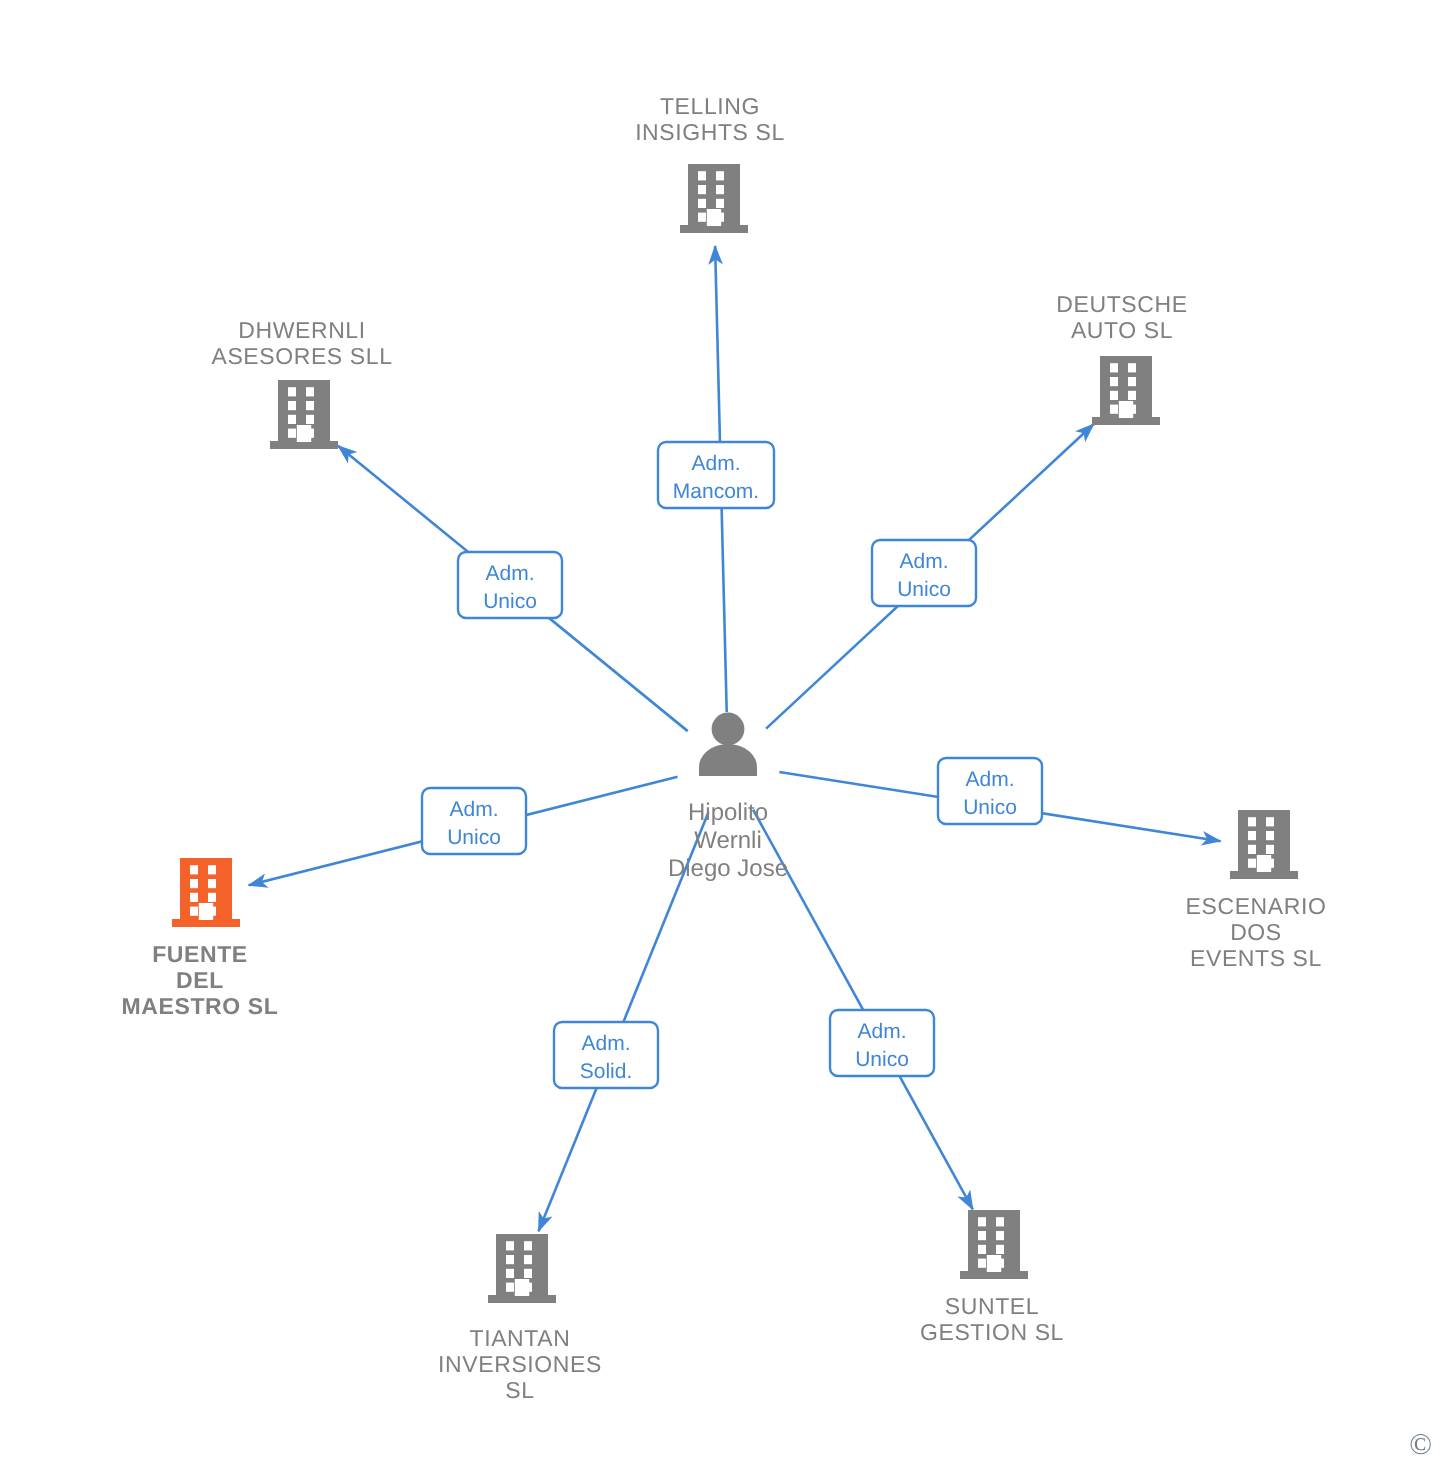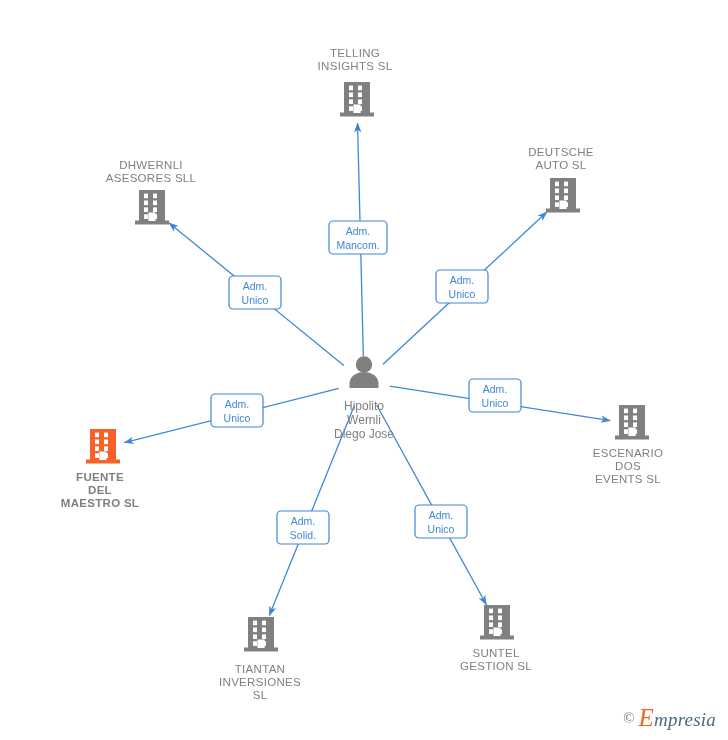--- a/index.html
+++ b/index.html
@@ -250,14 +250,13 @@
           <rect x="104" y="453.3" width="4" height="4.6" fill="#ffffff"></rect>
           <rect x="99.4" y="451.5" width="7.2" height="8.5" fill="#ffffff"></rect>
         </g>
         <text x="100" y="481" class="node-label highlight"><tspan x="100" dy="0">FUENTE</tspan><tspan x="100" dy="13">DEL</tspan><tspan x="100" dy="13">MAESTRO  SL</tspan></text>
       </g>
     </g>
 </svg>
 
 <div class="watermark">
   <span class="copy">©</span>
-  <span class="brand"><span class="cap">E</span><span>mpresia</span></span>
 </div>
 
 </body></html>

